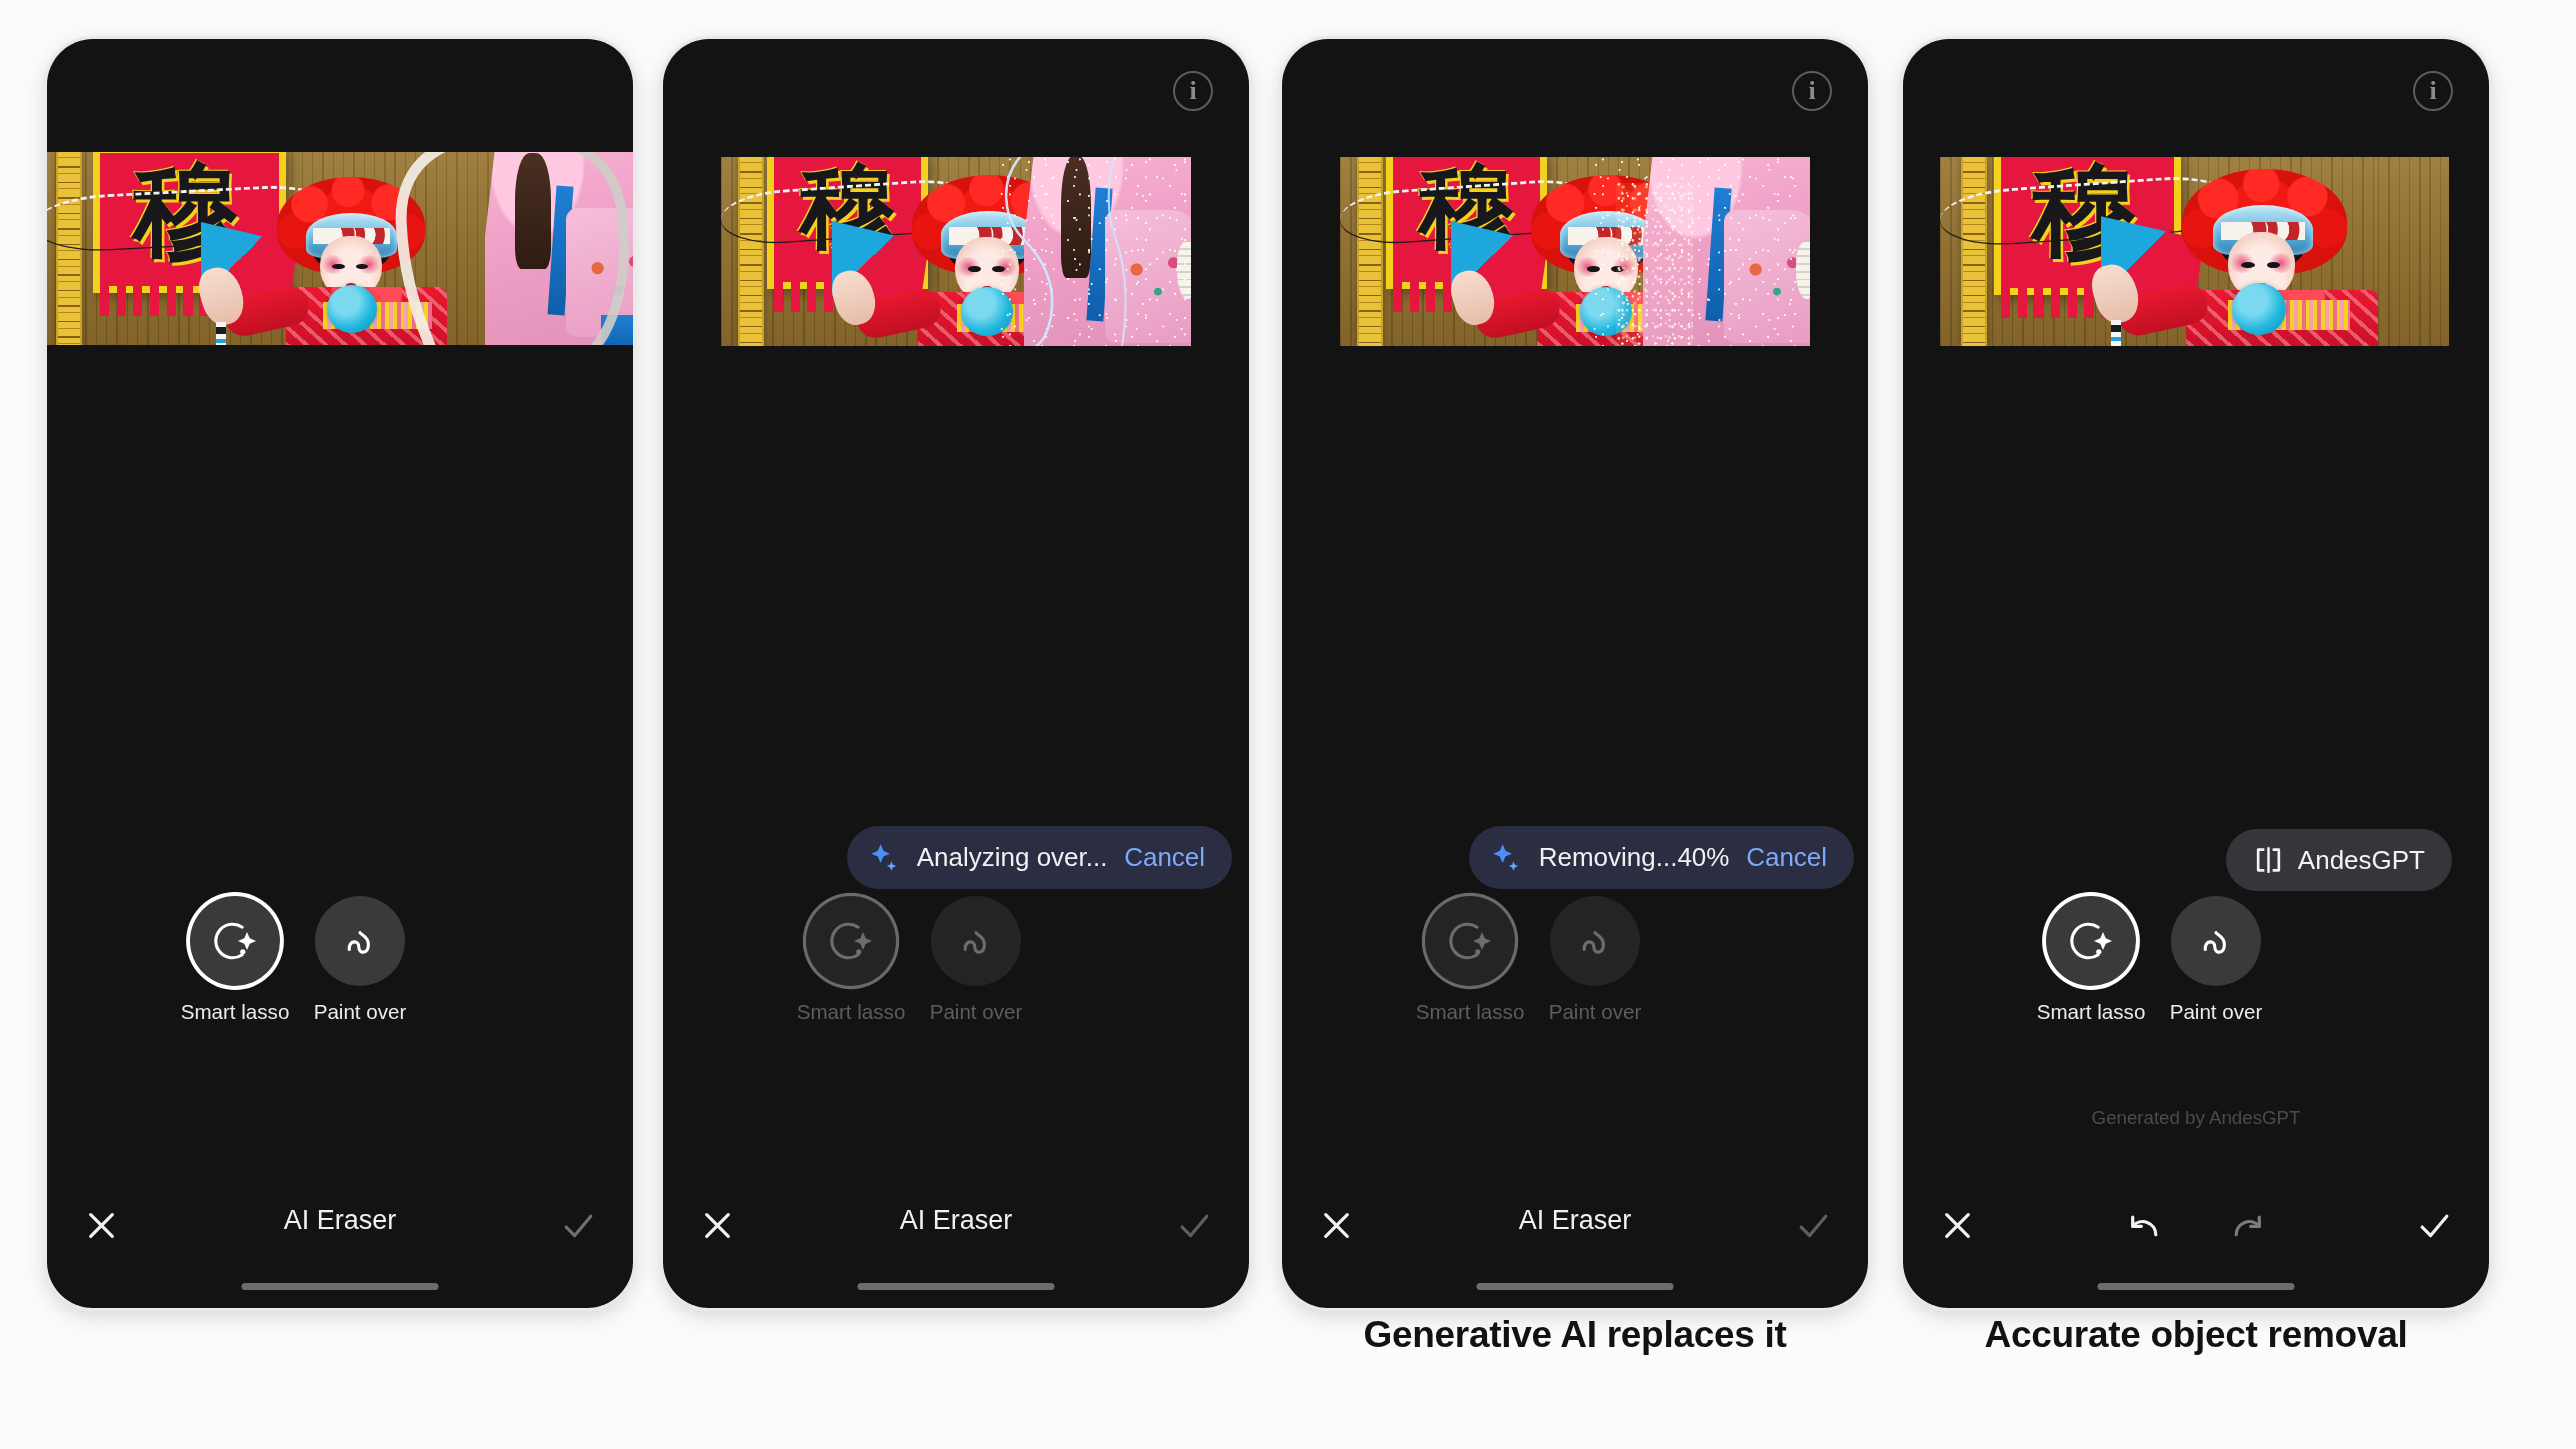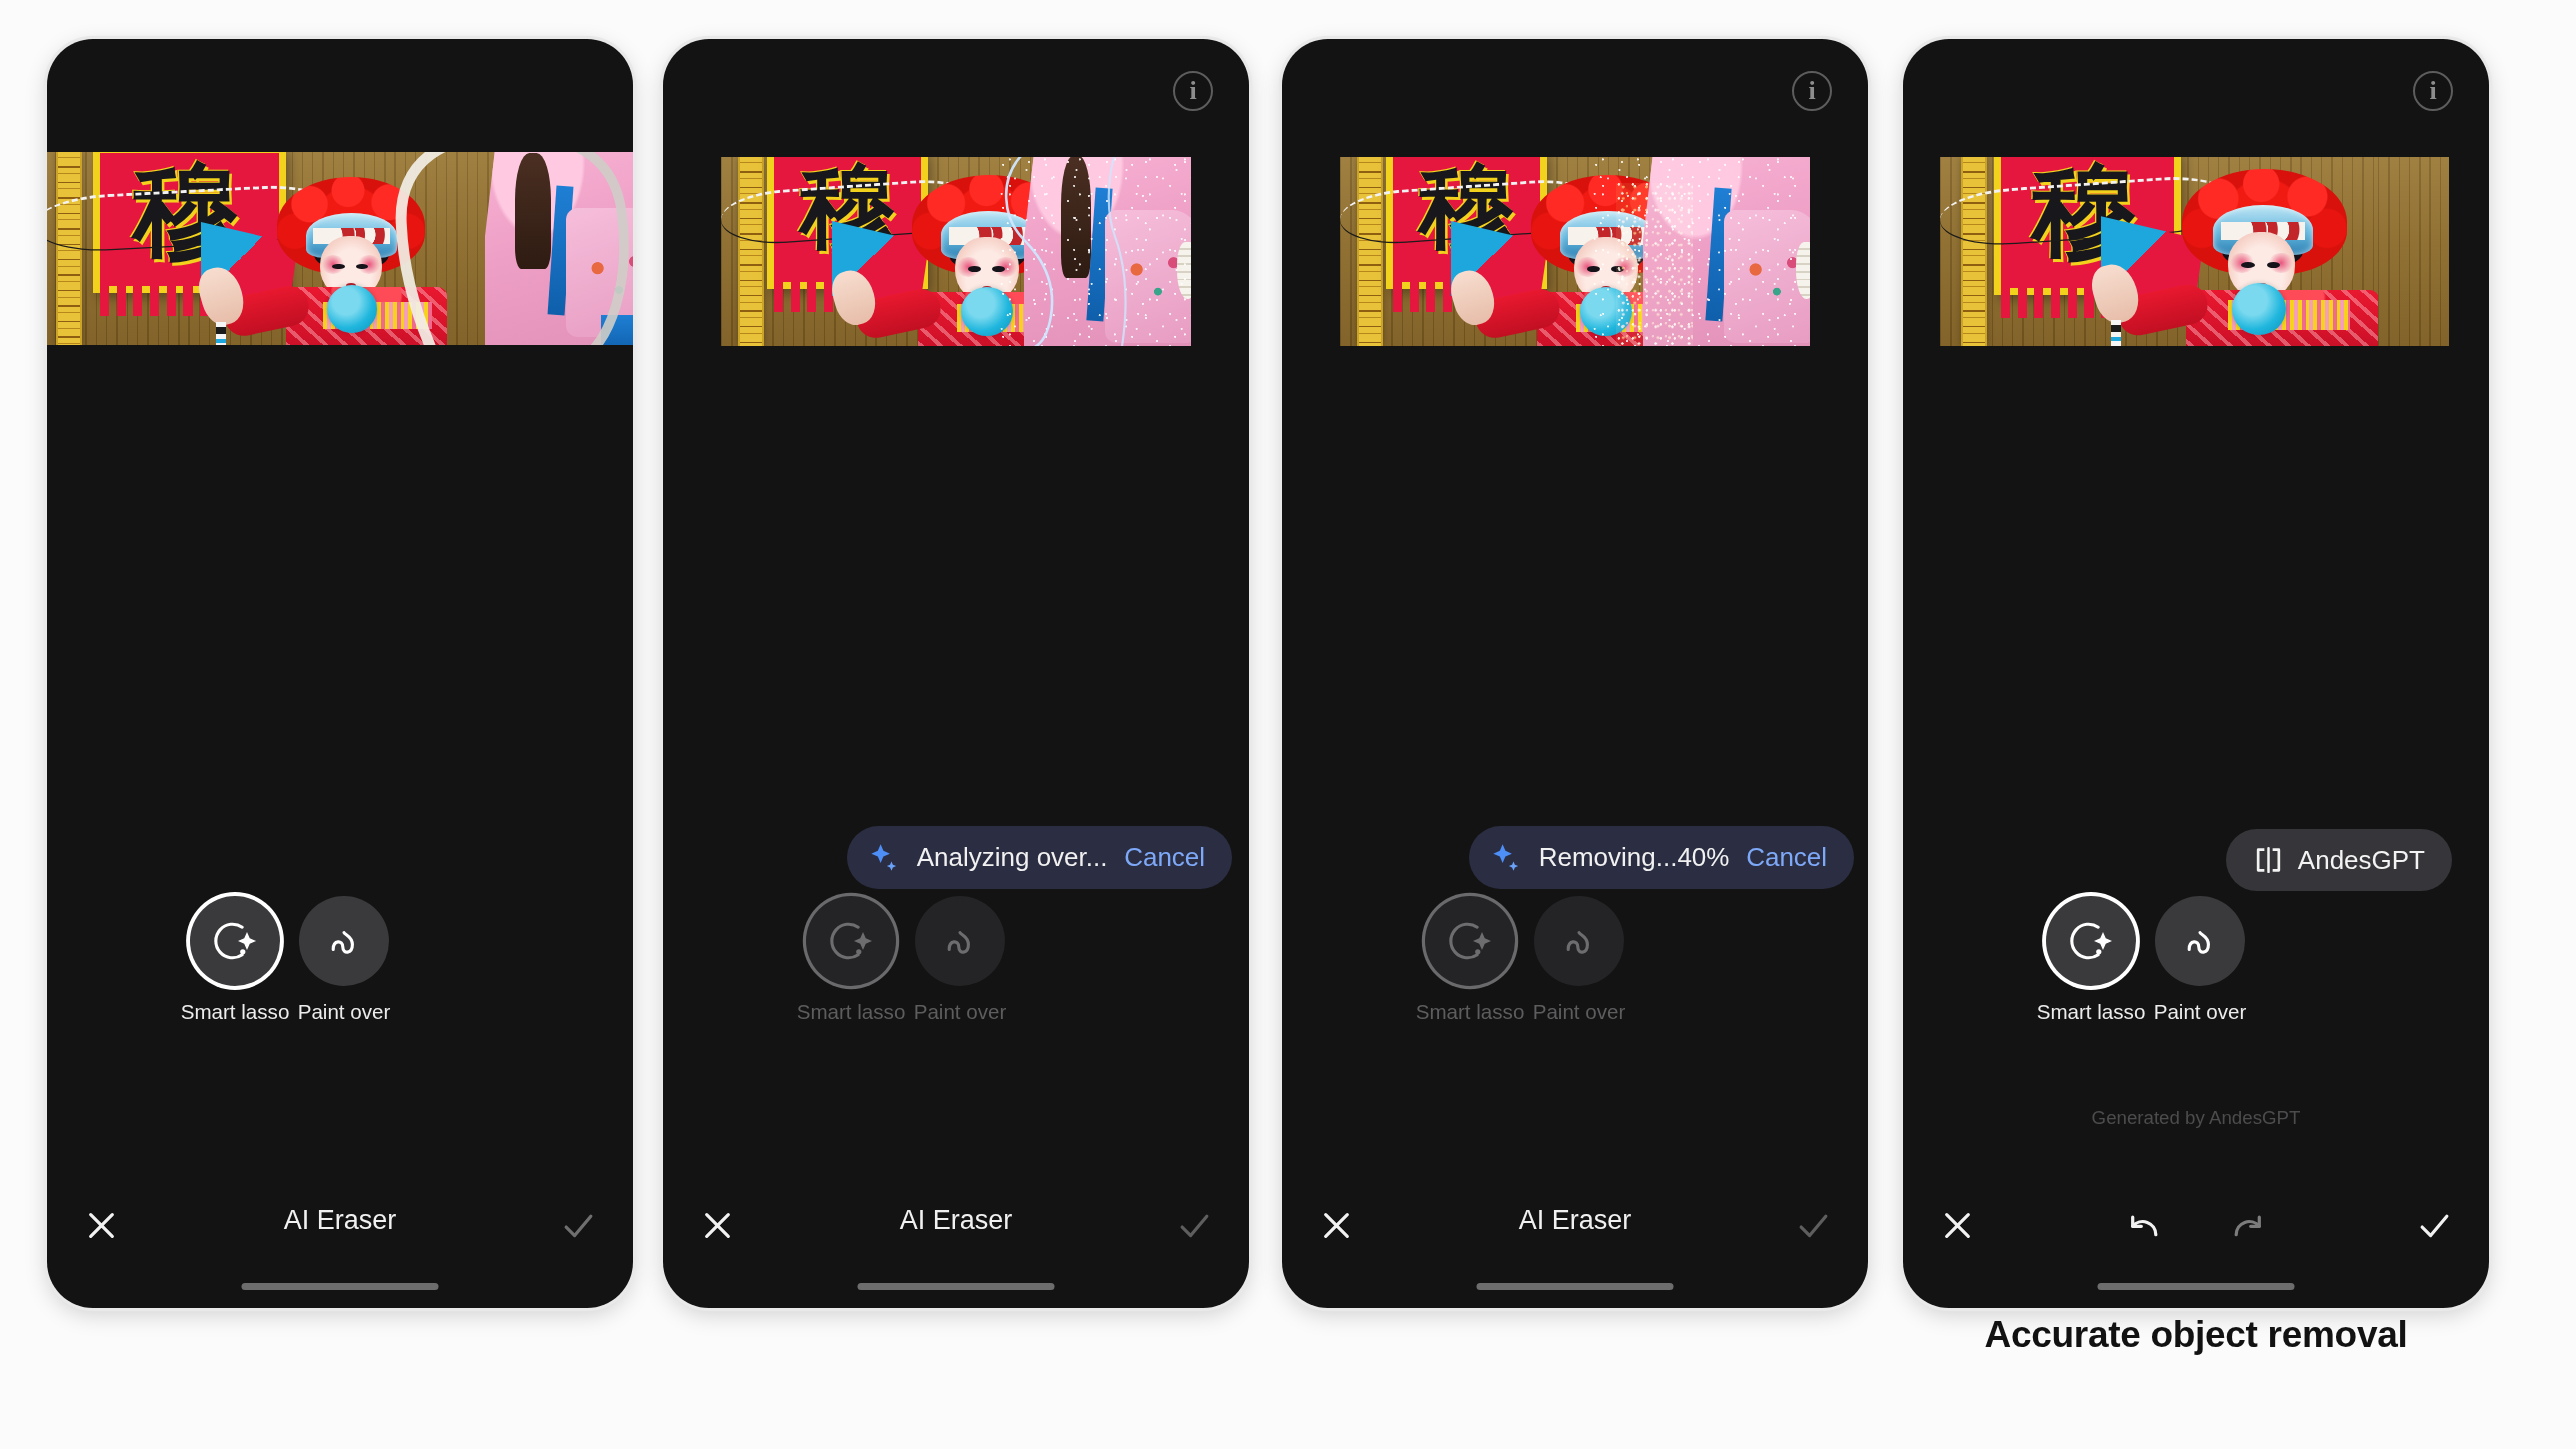--- a/index.html
+++ b/index.html
@@ -242,21 +242,21 @@
 
   
   .compare {
     position:absolute; height:62px; border-radius:31px; background:#36363a;
     display:flex; align-items:center; gap:14px; padding:0 27px;
   }
   .compare .cicon { width:31px; height:28px; flex:0 0 31px; }
   .compare .ctext { color:#f3f3f3; font-size:26px; white-space:nowrap; }
 
   
-  .tools { position:absolute; display:flex; gap:19px; }
+  .tools { position:absolute; display:flex; gap:35px; }
   .tool { width:90px; display:flex; flex-direction:column; align-items:center; }
   .tool .bub {
     width:90px; height:90px; border-radius:50%;
     background:#3a3a3c; display:flex; align-items:center; justify-content:center;
   }
   .tool.sel .bub { box-shadow:0 0 0 3.9px #ffffff; }
   .tool.sel-dim .bub { background:#2e2e30; box-shadow:0 0 0 3.2px #6a6a6c; }
   .tool .bub svg { width:48px; height:48px; }
   .tool .tlabel { margin-top:14px; font-size:20.6px; color:#ececec; white-space:nowrap; }
   .tool.dim .bub { background:#242426; }
@@ -574,20 +574,21 @@
         </div>
         <div class="bb-ico" style="right:27px;">
           <svg viewBox="0 0 24 24">
             <path d="M4 13 L9.5 18.5 L20 6" stroke="#5e5e5e" stroke-width="2.1" stroke-linecap="round" stroke-linejoin="round" fill="none"></path>
           </svg>
         </div>
         <div class="home-ind"></div>
       </div>
     </div>
   </div>
+  <div class="caption c3">Generative AI replaces it</div>
 
   <div class="panel p4">
     <div class="phone">
 
       <div class="info-btn">
         <span>i</span>
       </div>
 
       <div class="photo" style="left:37px; top:118px; width:509px; height:189px;">
         <div class="scene">

